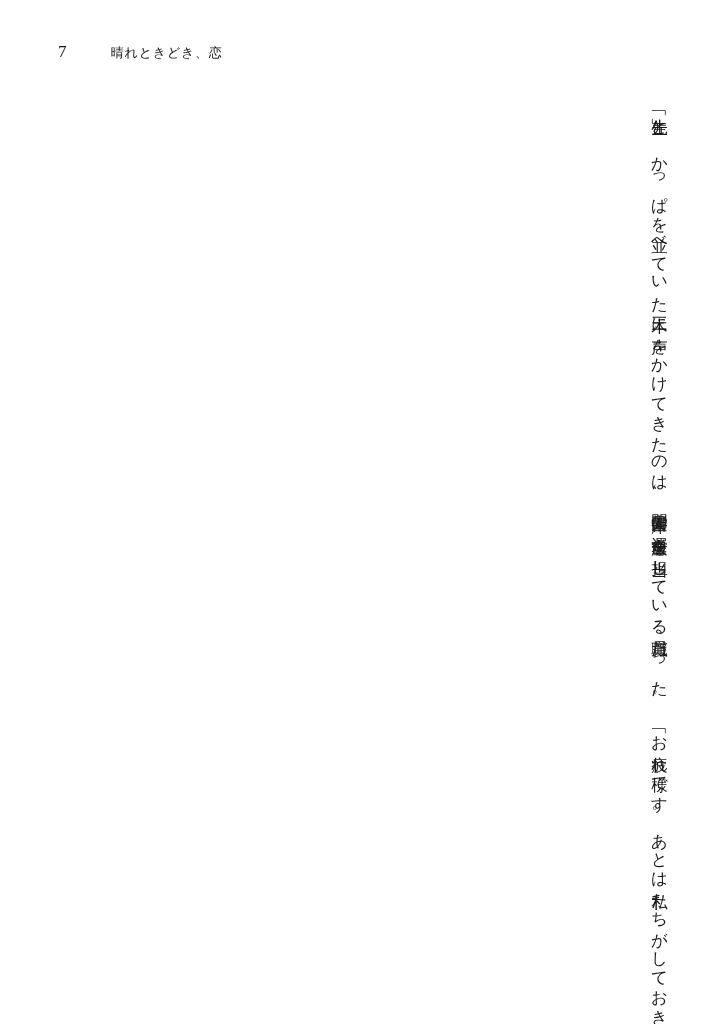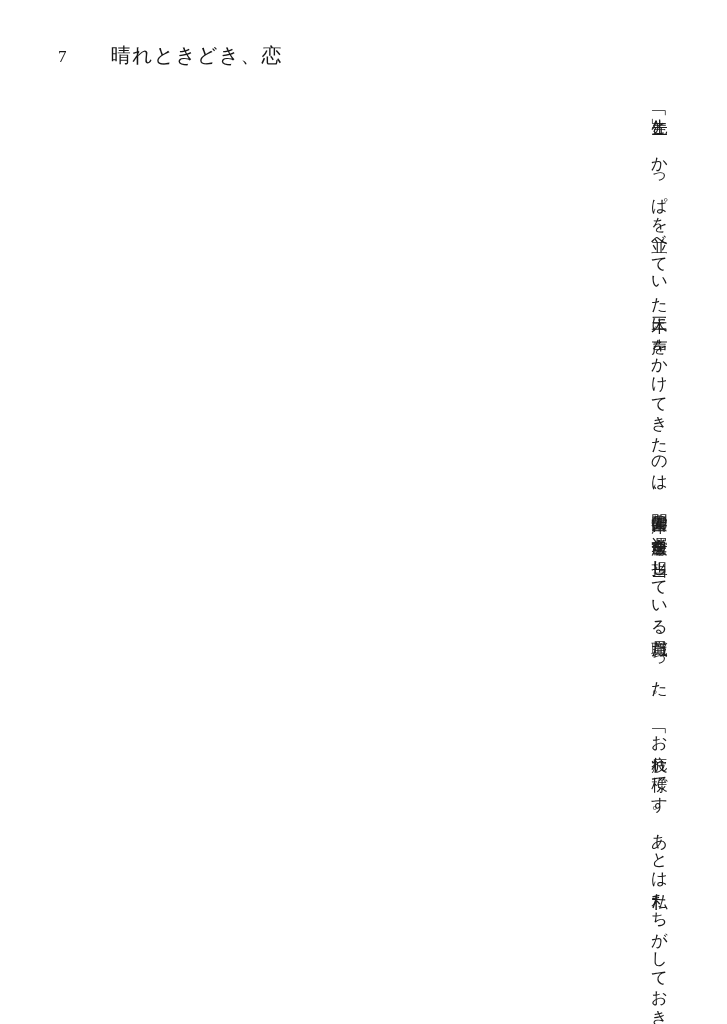--- a/index.html
+++ b/index.html
@@ -27,21 +27,21 @@
     display: flex;
     align-items: baseline;
     gap: 44px;
   }
   .folio {
     font-size: 17px;
     letter-spacing: 0.02em;
     color: #161616;
   }
   .running-title {
-    font-size: 20px;
+    font-size: 13px;
     letter-spacing: 0.06em;
     color: #161616;
   }
   
   .body-area {
     position: absolute;
     top: 88px;
     left: 50px;
     right: 52px;
     bottom: 52px;

